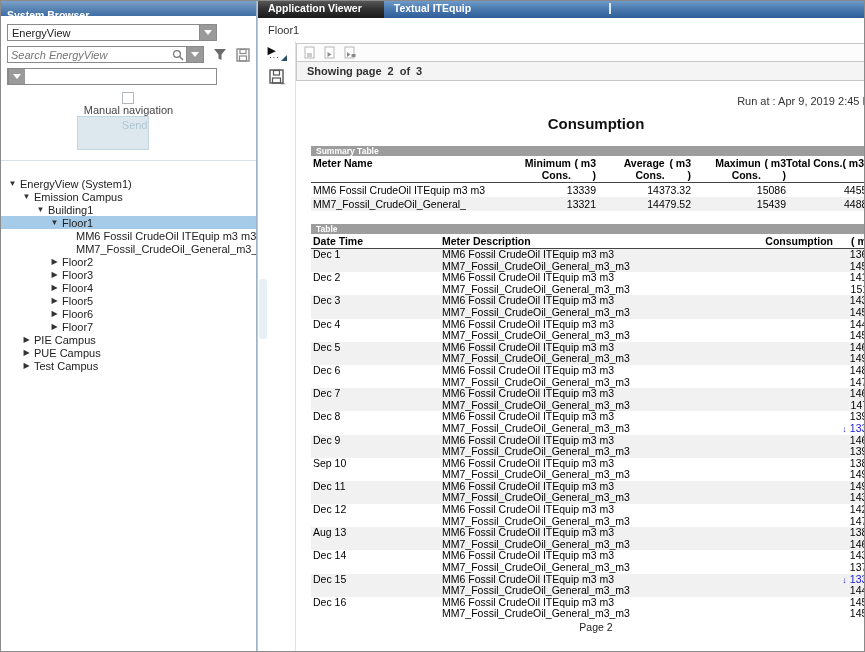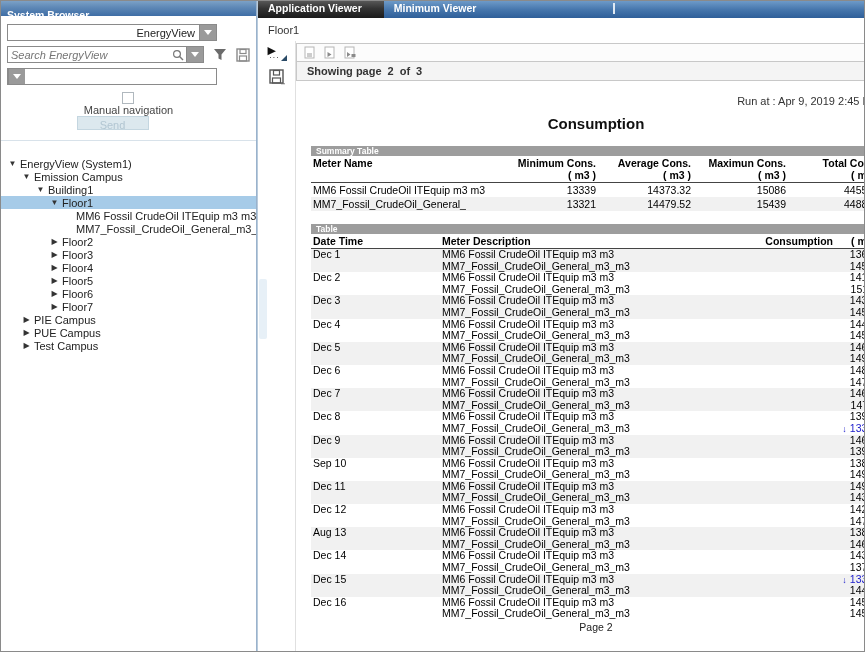--- a/index.html
+++ b/index.html
@@ -6,28 +6,28 @@
   html,body { width:865px; height:652px; }
   body { font-family:"Liberation Sans", sans-serif; background:#fff; }
   #root { position:relative; width:865px; height:652px; border:1px solid #8a8a8a; background:#fff; display:flex; overflow:hidden; }
 
   
   .left-panel { width:256px; height:100%; border-right:1px solid #9ab2cc; display:flex; flex-direction:column; background:#fff; }
   .panel-header { height:15px; background:linear-gradient(180deg,#7ba1c7 0%,#5d87b5 45%,#3f6ea6 100%); color:#fff; font-size:10.5px; font-weight:bold; padding:8px 6px 0 6px; }
   .controls { padding:8px 6px 10px 6px; border-bottom:1px solid #d8e2ea; }
   .ctl-row { display:flex; align-items:center; margin-bottom:5px; }
   .combo { display:flex; width:210px; height:17px; border:1px solid #8a8a8a; background:#fff; align-items:center; }
-  .combo .combo-text { flex:1; font-size:11px; color:#222; padding:0 4px; white-space:nowrap; overflow:hidden;text-align:right; }
+  .combo .combo-text { flex:1; font-size:11px; color:#222; padding:0 4px; white-space:nowrap; overflow:hidden; }
   .drop-btn { width:17px; height:15px; background:#9a9a9a; border-left:1px solid #8a8a8a; display:flex; align-items:center; justify-content:center; }
   .drop-btn .tri { width:0; height:0; border-left:4px solid transparent; border-right:4px solid transparent; border-top:5px solid #fff; }
   .search-input { flex:1; height:15px; border:none; outline:none; font-size:11px; font-style:italic; color:#999; padding:0 3px; font-family:"Liberation Sans",sans-serif; }
   .mini-icon { margin-left:9px; }
   .checkbox { width:12px; height:12px; border:1px solid #b0b8be; background:#fff; margin:0 6px 0 4px; }
   .chk-label { font-size:11px; color:#444; flex:1; }
-  .send-btn { width:72px; height:14px; background:#dce8ee; border:1px solid #c4d6e0; color:#b2c6d2; font-size:11px; text-align:center; line-height:16px; margin-right:32px; }
+  .send-btn { width:72px; height:34px; background:#dce8ee; border:1px solid #c4d6e0; color:#b2c6d2; font-size:11px; text-align:right; line-height:16px; margin-right:32px; }
 
   
   .tree { flex:1; overflow:hidden; padding-top:16px; }
   .tree-row { height:13px; display:flex; align-items:center; font-size:11px; color:#222; white-space:nowrap; }
   .tree-row.selected { background:#a6cbe8; }
   .tree-arrow { width:11px; font-size:8px; color:#333; text-align:center; flex:none; }
   .tree-label { padding-left:2px;text-align:center; }
 
   
   .splitter { width:13px; height:100%; background:#cfdeeb; position:relative; border-right:1px solid #b8cbdc; }
@@ -60,21 +60,21 @@
   .run-at { text-align:right; font-size:11px; color:#333; padding-right:2px; }
   .report-title { text-align:center; font-size:15px; font-weight:bold; color:#111; margin:8px 0 14px 0; }
 
   .section-bar { height:10px; background:#9d9d9d; color:#fff; font-size:8.5px; font-weight:bold; padding:0 0 0 5px; line-height:10px; }
   .sum-head, .sum-row { display:flex; font-size:10.5px; }
   .sum-head { font-weight:bold; border-bottom:1px solid #444; padding:1px 0; }
   .sum-row { padding:1px 0; align-items:flex-start; }
   .c-name { width:190px; padding-left:2px; }
   .c-num { width:95px; text-align:right; }
   .c-num.last { flex:1; padding-right:2px; }
-  .two-line { display:flex; flex-direction:column; }
+  .two-line { display:flex; flex-direction:row; }
   .two-line .l2 { text-align:right; }
   .shaded { background:#f1f1f1; }
 
   .det-head { display:flex; font-size:10.5px; font-weight:bold; border-bottom:1px solid #444; padding:1px 0; }
   .d-date { width:103px; padding-left:2px; }
   .d-desc { flex:1;margin-left:28px; }
   .d-cons { text-align:right; }
   .d-unit { width:48px; text-align:right; padding-right:2px; }
   .det-line { display:flex; font-size:10.5px; height:11.6px; line-height:11.6px; }
   .d-val { flex:1; text-align:right; padding-right:2px; }
@@ -208,21 +208,21 @@
       </div>
   </div>
 
   <div class="splitter">
     <div class="splitter-thumb"></div>
   </div>
 
   <div class="right-panel">
     <div class="tabbar">
       <div class="tab active">Application Viewer</div>
-      <div class="tab inactive">Minimum Viewer</div>
+      <div class="tab inactive">Textual ITEquip</div>
       <div class="tab-sep"></div>
     </div>
 
     <div class="floor-row">Floor1</div>
 
     <div class="viewer-body">
       <div class="gutter">
         <div class="run-icon">
           <span class="play">▶</span>
             <span class="dots">···</span>

